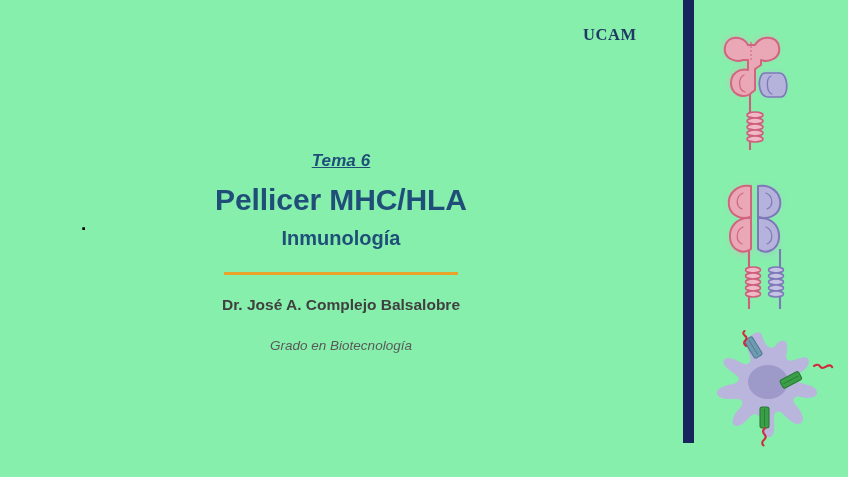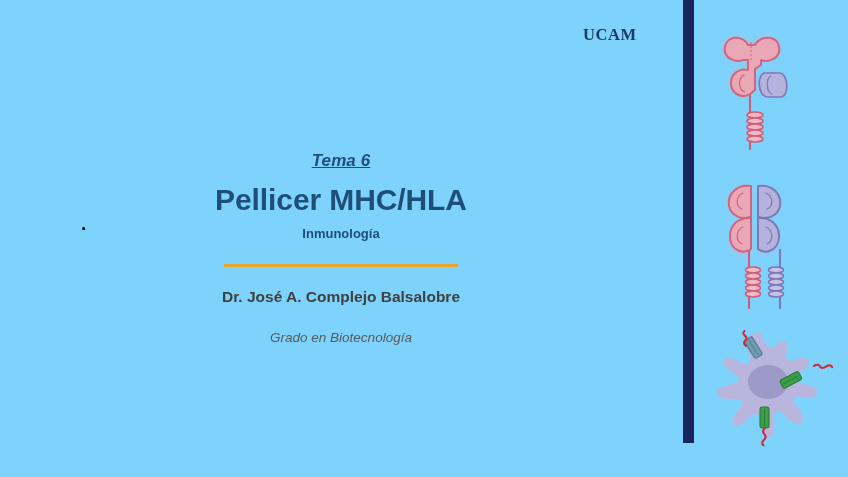--- a/index.html
+++ b/index.html
@@ -13,21 +13,21 @@
     position: relative;
     overflow: hidden;
     font-family: "Liberation Sans", sans-serif;
     -webkit-font-smoothing: antialiased;
   }
 
   
   #slide {
     position: absolute;
     inset: 0;
-    background: #7dd3fc;
+    background: #86efac;
     padding-left: 41px;
   }
 
   
   #brand-logo {
     position: absolute;
     left: 583px;
     top: 27px;
     font-family: "Liberation Serif", serif;
     font-weight: bold;
@@ -69,21 +69,21 @@
   #main-title {
     margin-top: 12px;
     font-size: 30px;
     font-weight: bold;
     color: #1f4e79;
     line-height: 1.1;
     letter-spacing: -0.1px;
   }
   #subject {
     margin-top: 11px;
-    font-size: 13px;
+    font-size: 20px;
     font-weight: bold;
     color: #1f4e79;
     line-height: 1.1;
   }
   #divider {
     width: 234px;
     height: 3px;
     background: #e8a32a;
     margin: 23px auto 0 auto;
   }

